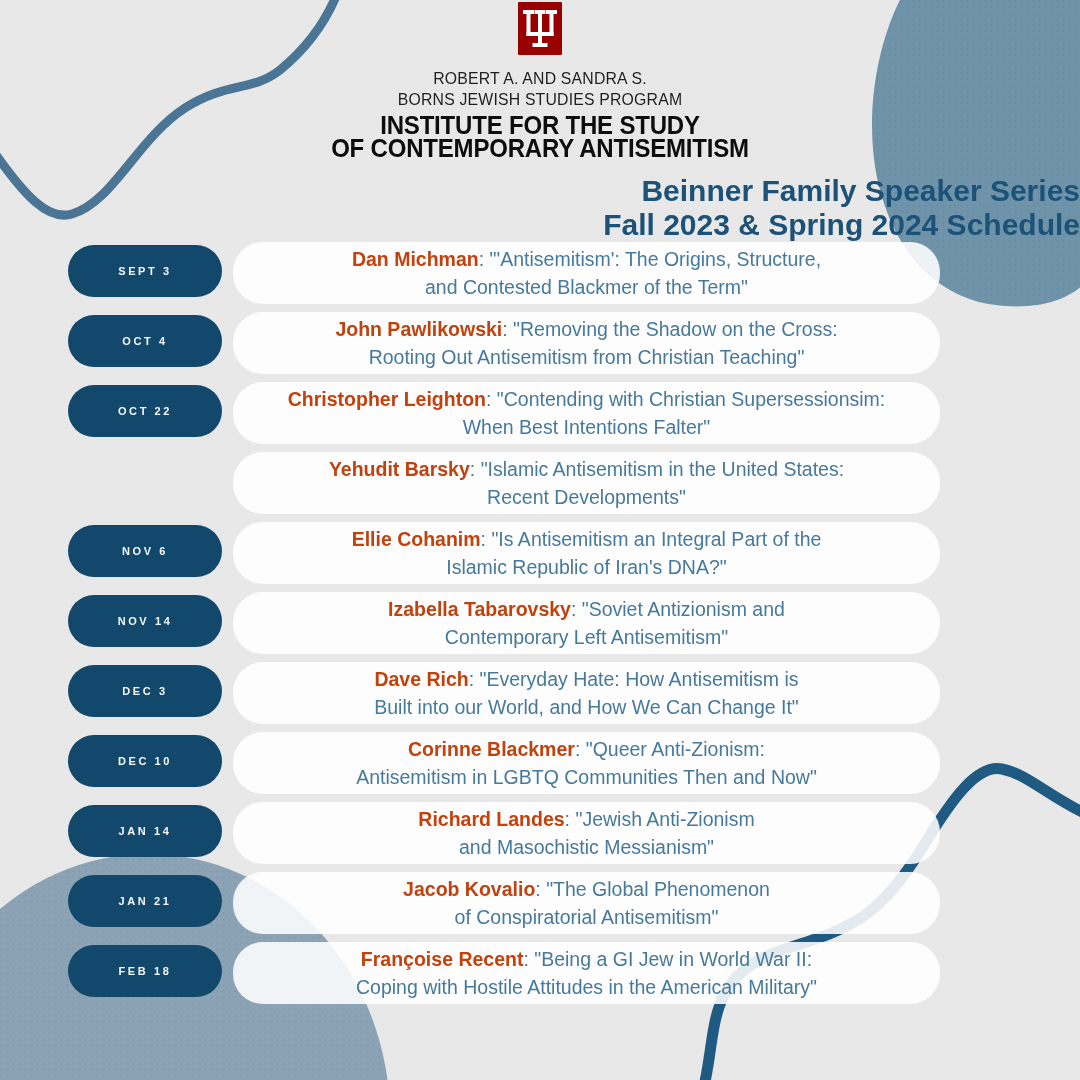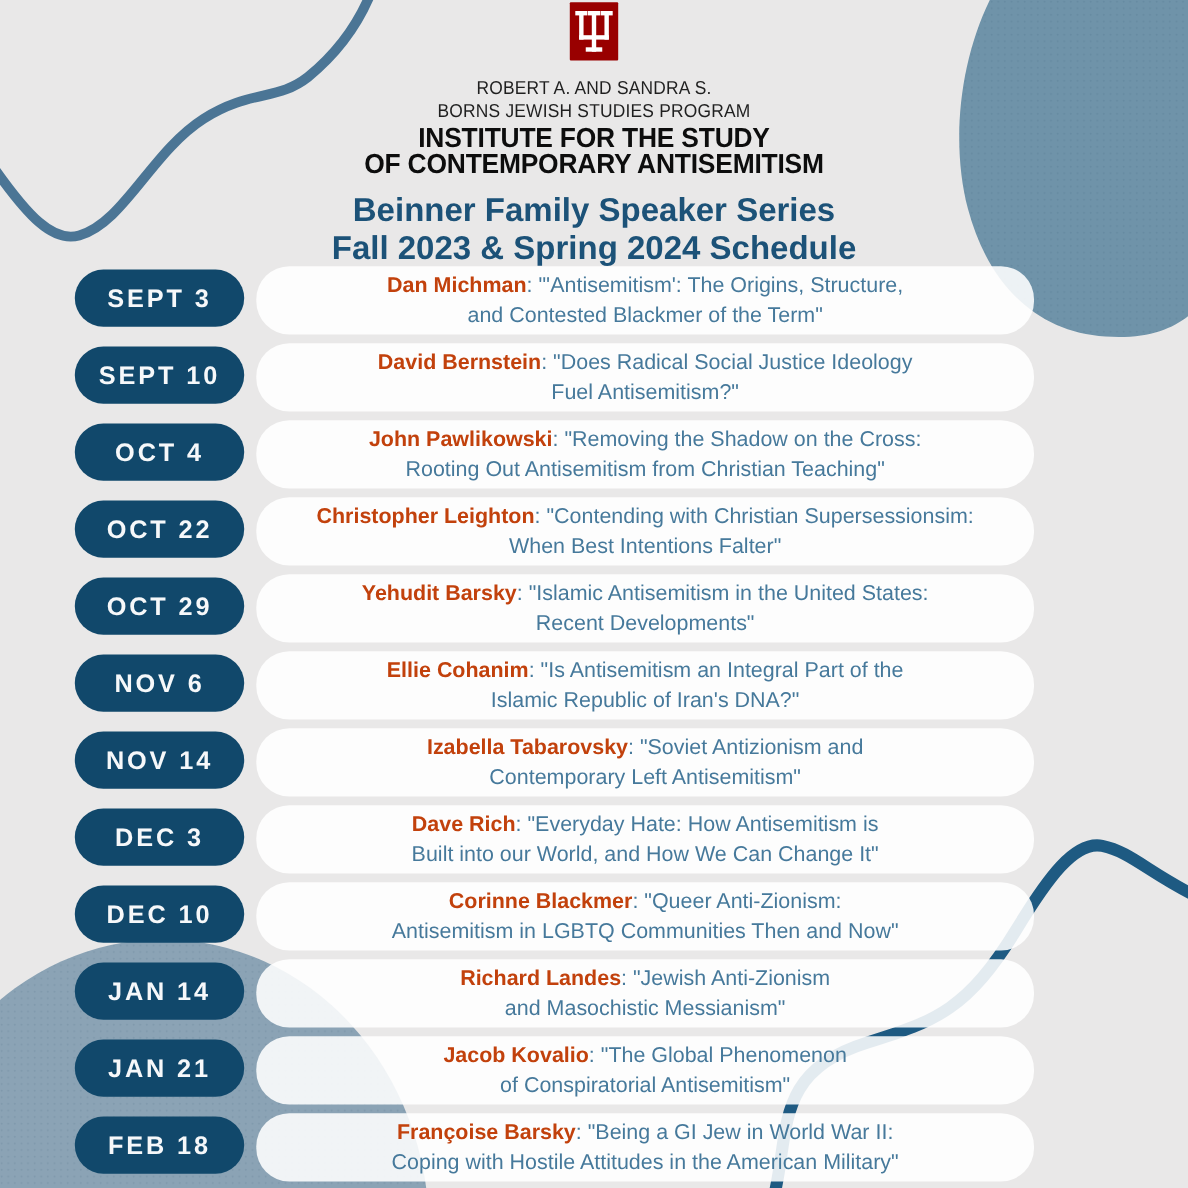--- a/index.html
+++ b/index.html
@@ -15,31 +15,31 @@
 
   
   .header{position:absolute;left:0;right:0;top:0;text-align:center;z-index:2;}
   .logo{display:inline-block;width:44px;height:53px;margin-top:2px;border-radius:1px;}
   .org-small{font-size:17px;line-height:21px;font-weight:500;color:#1f1f1f;
              letter-spacing:.2px;transform:scaleX(.93);transform-origin:center;}
   .org-small.first{margin-top:9px;}
   .org-big{font-size:25px;line-height:23px;font-weight:800;color:#0d0d0d;
            letter-spacing:-.2px;transform:scaleX(.96);transform-origin:center;}
   .org-big.first{margin-top:4px;}
-  .main-title{font-size:30px;line-height:34px;font-weight:700;color:#1c5278;}
+  .main-title{font-size:30px;line-height:34px;font-weight:700;color:#1c5278;text-align:right;}
   .main-title.first{margin-top:14px;}
 
   
   .schedule{position:absolute;left:68px;top:240px;width:872px;z-index:1;}
   .row{position:relative;height:70px;}
   .pill{
     position:absolute;left:0;top:5px;width:154px;height:52px;
     background:#11486b;border-radius:26px;
     display:flex;align-items:center;justify-content:center;
-    color:#f6f8fa;font-size:23px;font-weight:600;letter-spacing:2.6px;
+    color:#f6f8fa;font-size:11px;font-weight:600;letter-spacing:2.6px;
   }
   .card{
     position:absolute;left:165px;top:2px;width:707px;height:62px;
     background:rgba(255,255,255,0.88);border-radius:30px;
     display:flex;align-items:center;justify-content:center;text-align:center;
   }
   .card-text{font-size:19.5px;line-height:28px;color:#46799b;}
   .speaker{font-weight:700;color:#c2410c;}
 </style>
 </head>
@@ -95,39 +95,32 @@
   </div>
 
   <div class="schedule">
       <div class="row">
         <div class="pill">SEPT 3</div>
         <div class="card">
           <div class="card-text"><span class="speaker">Dan Michman</span><span>: </span><span>"'Antisemitism': The Origins, Structure,</span><br><span>and Contested Blackmer of the Term"</span></div>
         </div>
       </div>
       <div class="row">
-        <div class="pill">SEPT 10</div>
-        <div class="card">
-          <div class="card-text"><span class="speaker">David Bernstein</span><span>: </span><span>"Does Radical Social Justice Ideology</span><br><span>Fuel Antisemitism?"</span></div>
-        </div>
-      </div>
-      <div class="row">
         <div class="pill">OCT 4</div>
         <div class="card">
           <div class="card-text"><span class="speaker">John Pawlikowski</span><span>: </span><span>"Removing the Shadow on the Cross:</span><br><span>Rooting Out Antisemitism from Christian Teaching"</span></div>
         </div>
       </div>
       <div class="row">
         <div class="pill">OCT 22</div>
         <div class="card">
           <div class="card-text"><span class="speaker">Christopher Leighton</span><span>: </span><span>"Contending with Christian Supersessionsim:</span><br><span>When Best Intentions Falter"</span></div>
         </div>
       </div>
       <div class="row">
-        <div class="pill">OCT 29</div>
         <div class="card">
           <div class="card-text"><span class="speaker">Yehudit Barsky</span><span>: </span><span>"Islamic Antisemitism in the United States:</span><br><span>Recent Developments"</span></div>
         </div>
       </div>
       <div class="row">
         <div class="pill">NOV 6</div>
         <div class="card">
           <div class="card-text"><span class="speaker">Ellie Cohanim</span><span>: </span><span>"Is Antisemitism an Integral Part of the</span><br><span>Islamic Republic of Iran's DNA?"</span></div>
         </div>
       </div>
@@ -157,18 +150,18 @@
       </div>
       <div class="row">
         <div class="pill">JAN 21</div>
         <div class="card">
           <div class="card-text"><span class="speaker">Jacob Kovalio</span><span>: </span><span>"The Global Phenomenon</span><br><span>of Conspiratorial Antisemitism"</span></div>
         </div>
       </div>
       <div class="row">
         <div class="pill">FEB 18</div>
         <div class="card">
-          <div class="card-text"><span class="speaker">Françoise Barsky</span><span>: </span><span>"Being a GI Jew in World War II:</span><br><span>Coping with Hostile Attitudes in the American Military"</span></div>
+          <div class="card-text"><span class="speaker">Françoise Recent</span><span>: </span><span>"Being a GI Jew in World War II:</span><br><span>Coping with Hostile Attitudes in the American Military"</span></div>
         </div>
       </div>
     </div>
 
 </div>
 
 </body></html>

